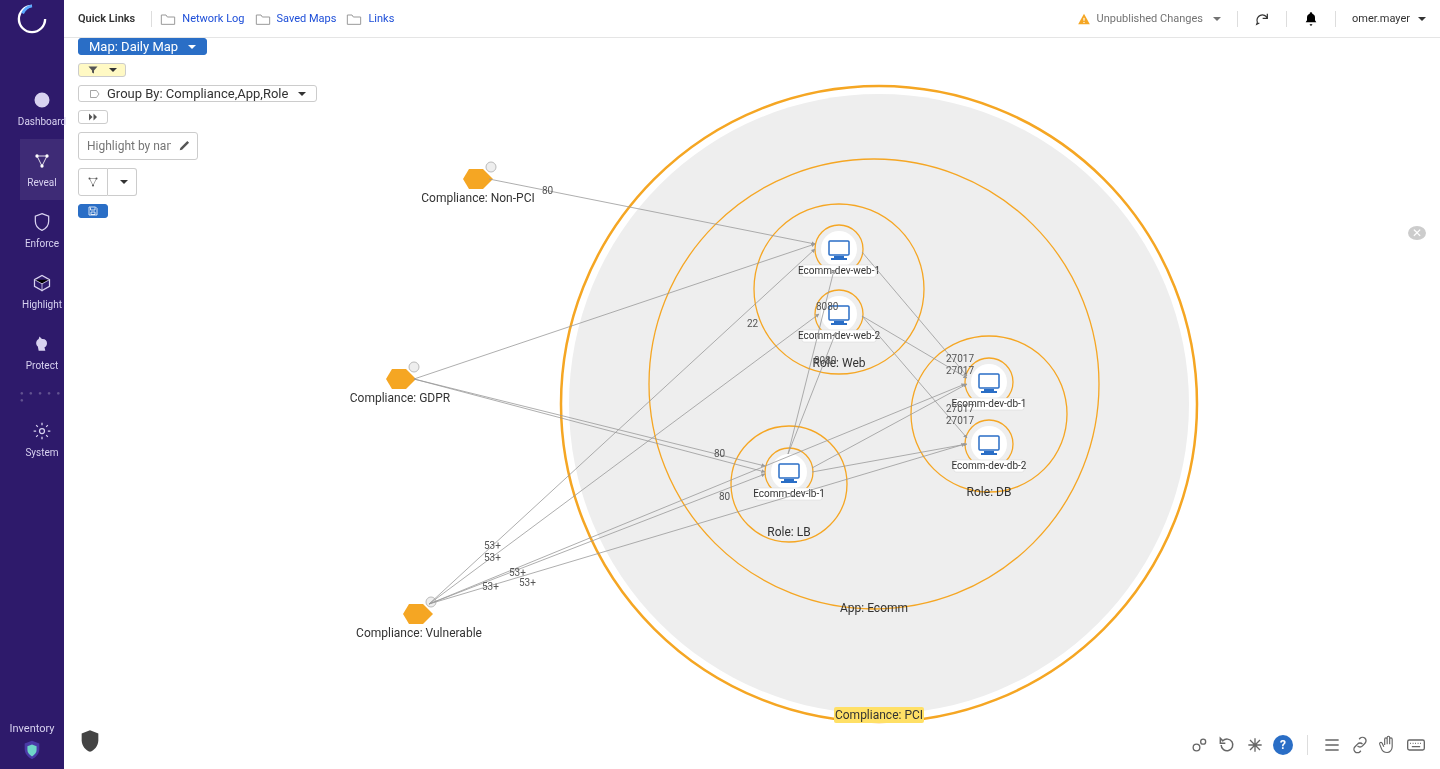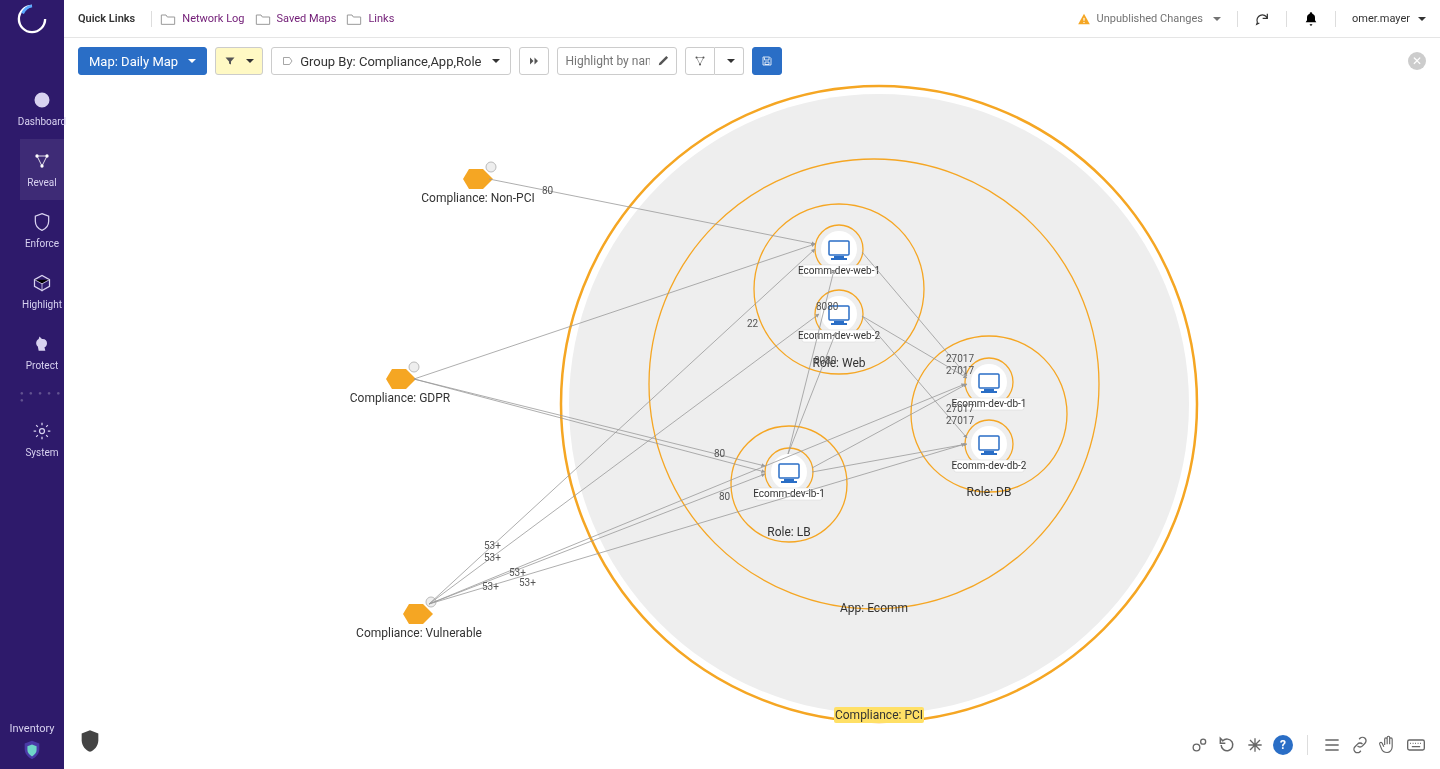--- a/index.html
+++ b/index.html
@@ -15,30 +15,30 @@
 .nav-item .icon { width: 20px; height: 20px; }
 .nav-item .label { font-size: 10px; margin-top: 6px; color: #d8d2f0; }
 .nav-dots { margin: 6px 0; letter-spacing: 2px; color: rgba(255,255,255,.25); font-size: 6px; }
 .brand-bottom { margin-top: auto; color: #d8d2f0; font-size: 11px; padding-bottom: 4px; }
 .brand-logo { width: 22px; height: 22px; margin-bottom: 8px; }
 
 
 .topbar { position: absolute; left: 64px; right: 0; top: 0; height: 38px; border-bottom: 1px solid #e5e5e5; display: flex; align-items: center; padding: 0 14px; font-size: 11px; color: #333; z-index: 5; background:#fff; }
 .topbar .ql-title { font-weight: 600; margin-right: 8px; }
 .topbar .sep { width: 1px; height: 16px; background: #ddd; margin: 0 8px; }
-.folder-link { display: inline-flex; align-items: center; gap: 6px; color: #701a75; cursor: pointer; margin-right: 10px; }
+.folder-link { display: inline-flex; align-items: center; gap: 6px; color: #1d4ed8; cursor: pointer; margin-right: 10px; }
 .folder-link svg { width: 16px; height: 14px; }
 .topbar-right { margin-left: auto; display: flex; align-items: center; gap: 8px; }
 .warn-badge { display: inline-flex; align-items: center; gap: 6px; color: #737373; cursor: pointer; }
 .warn-badge svg.tri { width: 14px; height: 14px; }
 .topbar-right svg { width: 16px; height: 16px; }
 .bell { width: 18px; height: 18px; fill: #000; }
 
 
-.toolbar { position: absolute; left: 64px; right: 0; top: 38px; height: 46px; display: flex; align-items: center; padding: 0 14px; gap: 8px; font-size: 13px; color:#333; z-index:5; }
+.toolbar { position: absolute; left: 64px; right: 0; top: 38px; height: 46px; display: flex; align-items: flex-start; padding: 0 14px; gap: 8px; font-size: 13px; color:#333; z-index:5;flex-direction:column; }
 .pill { border: 1px solid #ccc; border-radius: 3px; height: 28px; display: inline-flex; align-items: center; padding: 0 10px; gap: 6px; cursor: pointer; background:#fff; }
 .pill svg { width: 12px; height: 12px; }
 .pill.primary { background: #2a6ec6; border-color: #2a6ec6; color: #fff; }
 .pill.filter { background: #fff9c4; }
 .pill.iconbtn { padding: 0 8px; }
 .highlight-input { height: 28px; border: 1px solid #ccc; border-radius: 3px; padding: 0 26px 0 8px; width: 120px; font-size: 12px; color:#888; }
 .highlight-wrap { position: relative; }
 .highlight-wrap .pen { position: absolute; right: 6px; top: 6px; width: 14px; height: 14px; }
 .btn-split { display: inline-flex; }
 .btn-split .pill { border-radius: 3px 0 0 3px; }

